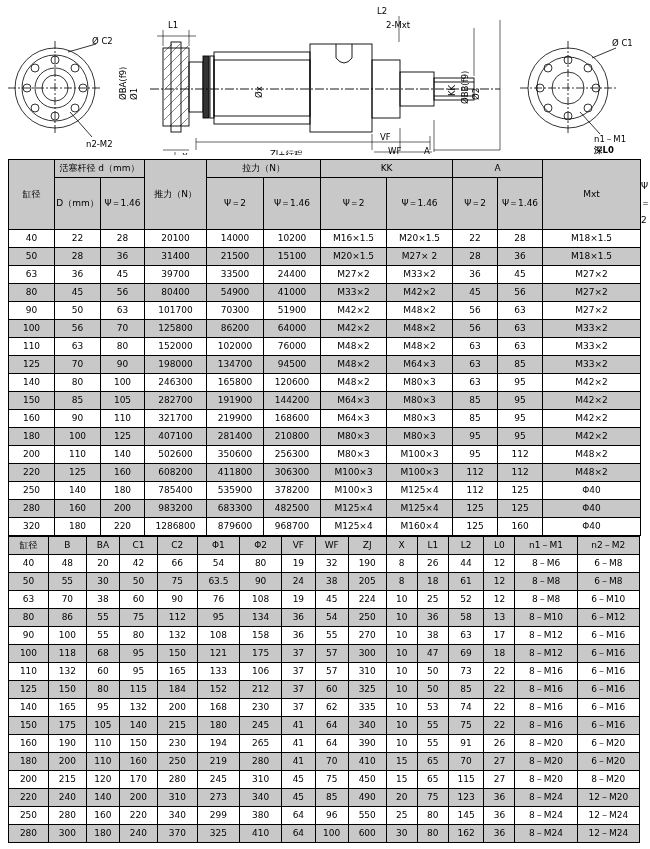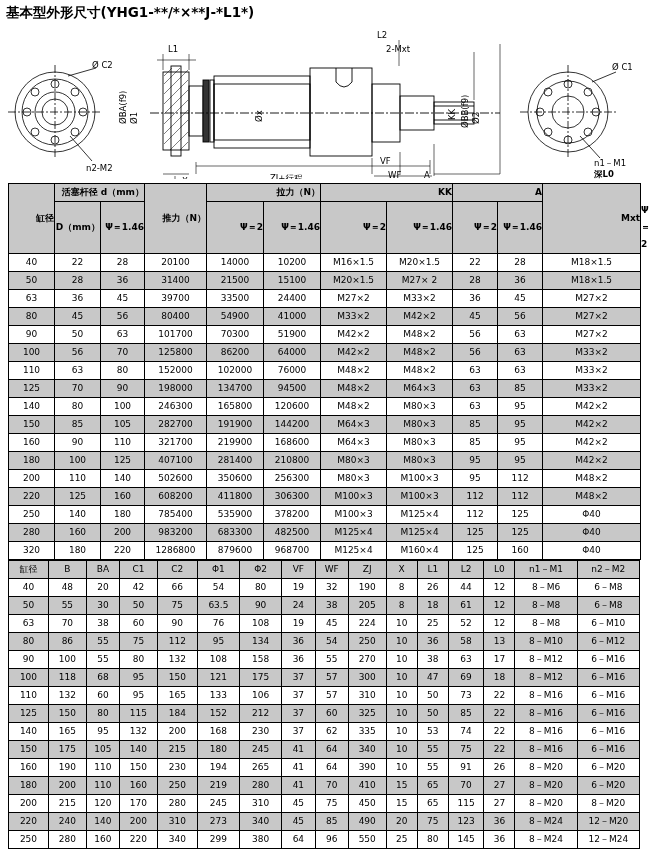--- a/index.html
+++ b/index.html
@@ -6,36 +6,35 @@
   body{width:650px;height:849px;font-family:"DejaVu Sans","Liberation Sans",sans-serif;color:#000;}
   .page{position:relative;width:650px;height:849px;overflow:hidden;}
 
   .title{font-size:13.5px;font-weight:bold;letter-spacing:0px;padding:4px 0 2px 6px;}
 
   .diagram{position:relative;width:650px;height:155px;}
   .diagram svg{position:absolute;left:0;top:0;}
 
   table.spec{border-collapse:collapse;width:632px;margin:4px 0 0 8px;table-layout:fixed;}
   table.spec td,table.spec th{border:1px solid #000;font-size:9px;text-align:center;padding:0;height:17px;line-height:17px;font-weight:normal;}
-  table.spec .hdr{background:#c8c8c8;font-weight:bold;text-align:right;}
+  table.spec .hdr{background:#c8c8c8;font-weight:normal;}
   table.spec tr.alt td{background:#c8c8c8;}
 
   .t2wrap{margin-top:0px;}
   table.spec2{border-collapse:collapse;width:632px;margin:0 0 0 8px;table-layout:fixed;}
   table.spec2 td{border:1px solid #000;font-size:9px;text-align:center;padding:0;height:17px;line-height:17px;}
   table.spec2 tr.alt td{background:#c8c8c8;}
   table.spec2 tr.hdrrow td{background:#c8c8c8;}
   .nowrapcell{white-space:nowrap;}
 </style>
 </head>
 <body>
 
 <div class="page">
 
-  <div class="title">基本型外形尺寸(YHG1-**/*×**J-*L1*)</div>
 
   <div class="diagram">
     <svg width="650" height="155" viewBox="0 0 650 155">
       <g stroke="#000" fill="none" stroke-width="0.8">
 
         <circle cx="55" cy="88" r="40"></circle>
         <circle cx="55" cy="88" r="33"></circle>
         <circle cx="55" cy="88" r="20"></circle>
         <circle cx="55" cy="88" r="13"></circle>
         <circle cx="55" cy="60" r="4"></circle>

